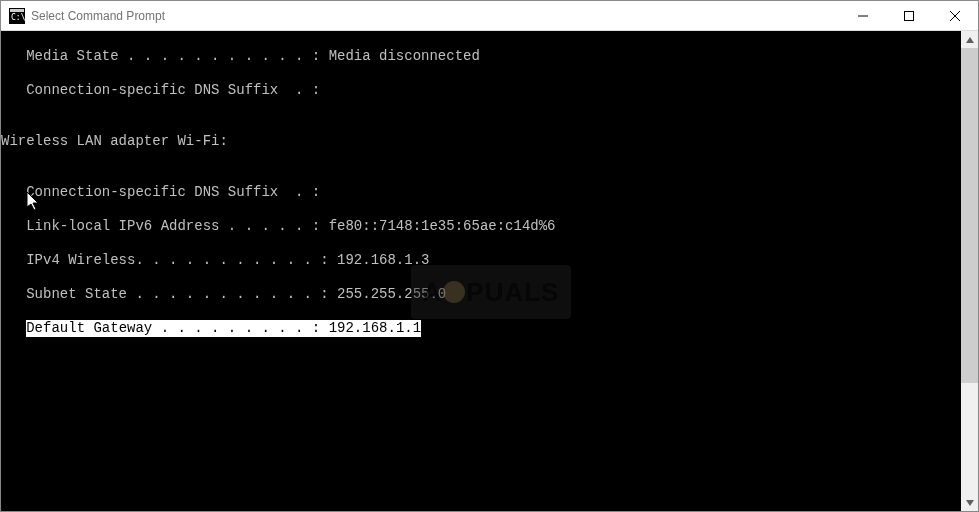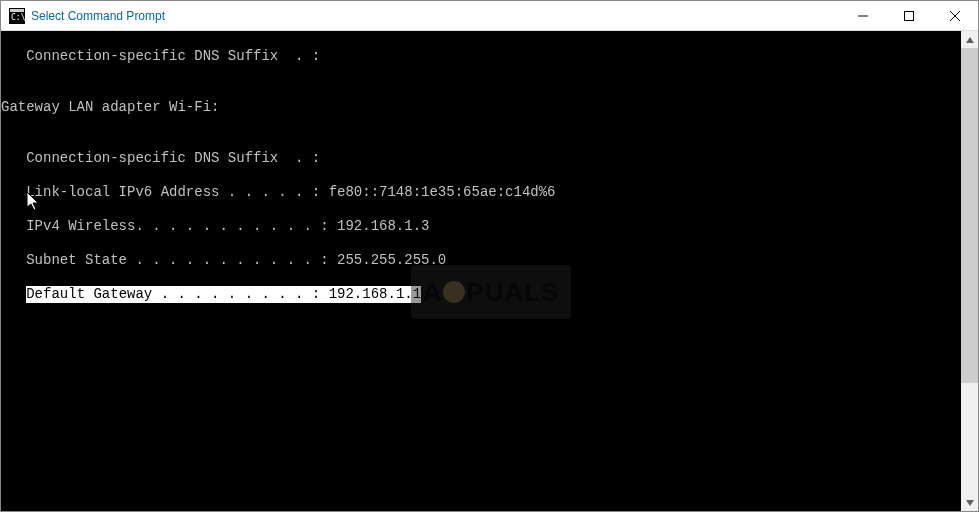--- a/index.html
+++ b/index.html
@@ -35,21 +35,21 @@
       width: 16px;
       height: 16px;
       margin-left: 8px;
       margin-right: 6px;
       display: inline-flex;
       align-items: center;
       justify-content: center;
     }
     .titlebar-title {
       font-size: 12px;
-      color: #0369a1;
+      color: #737373;
       flex: 1;
     }
     .window-controls {
       display: flex;
       height: 100%;
     }
     .window-control {
       width: 46px;
       height: 100%;
       display: flex;
@@ -173,23 +173,24 @@
       <div class="window-control close">
         <svg width="10" height="10" viewBox="0 0 10 10">
             <line x1="0" y1="0" x2="10" y2="10" stroke="#000" stroke-width="1"></line>
             <line x1="10" y1="0" x2="0" y2="10" stroke="#000" stroke-width="1"></line>
           </svg>
       </div>
     </div>
   </div>
   <div class="console-area">
     <div class="console-content">
+<div class="console-line">   Media State . . . . . . . . . . . : Media disconnected</div>
 <div class="console-line">   Connection-specific DNS Suffix  . :</div>
 <div class="console-line"></div>
-<div class="console-line">Gateway LAN adapter Wi-Fi:</div>
+<div class="console-line">Wireless LAN adapter Wi-Fi:</div>
 <div class="console-line"></div>
 <div class="console-line">   Connection-specific DNS Suffix  . :</div>
 <div class="console-line">   Link-local IPv6 Address . . . . . : fe80::7148:1e35:65ae:c14d%6</div>
 <div class="console-line">   IPv4 Wireless. . . . . . . . . . . : 192.168.1.3</div>
 <div class="console-line">   Subnet State . . . . . . . . . . . : 255.255.255.0</div>
 <div class="console-line"><span>   </span><span class="highlighted">Default Gateway . . . . . . . . . : 192.168.1.1</span></div>
 <div class="console-line"></div>
     </div>
     <div class="scrollbar">
       <div class="scroll-arrow">

